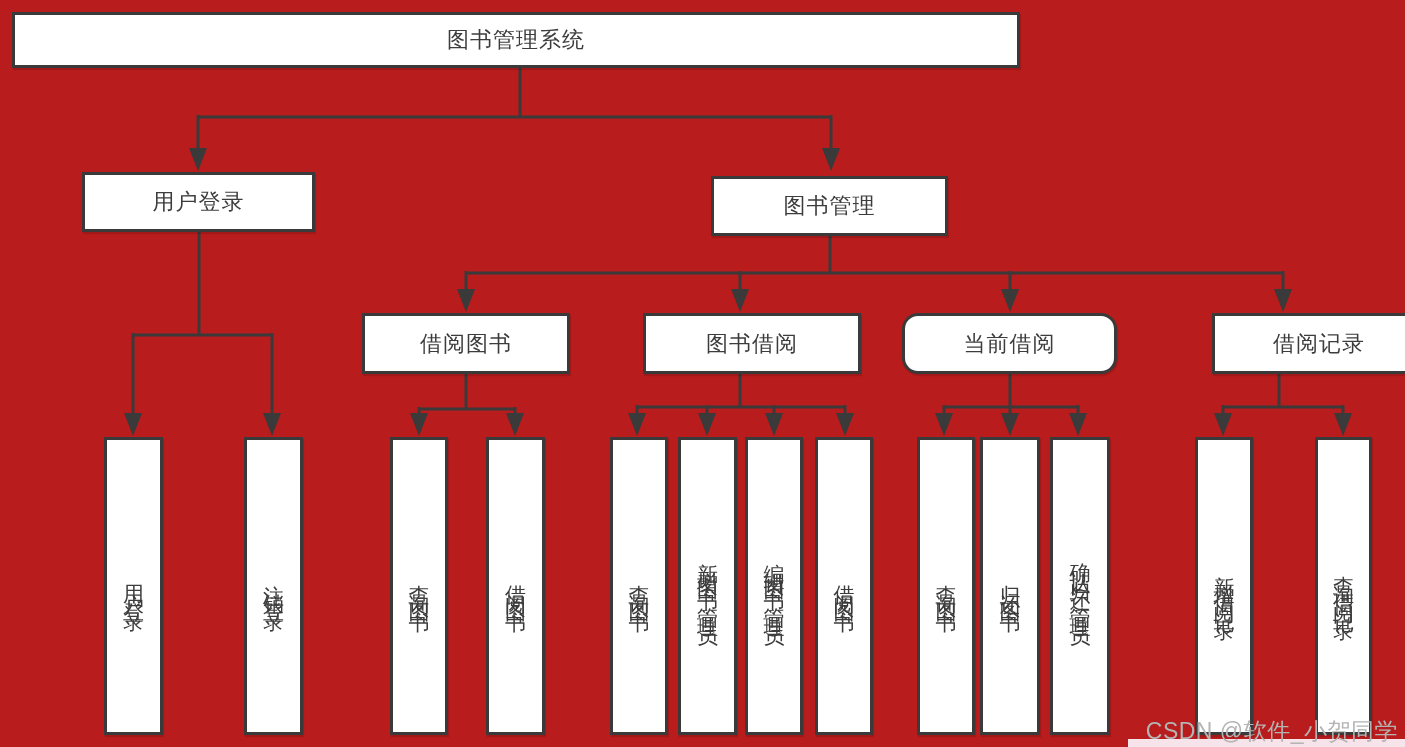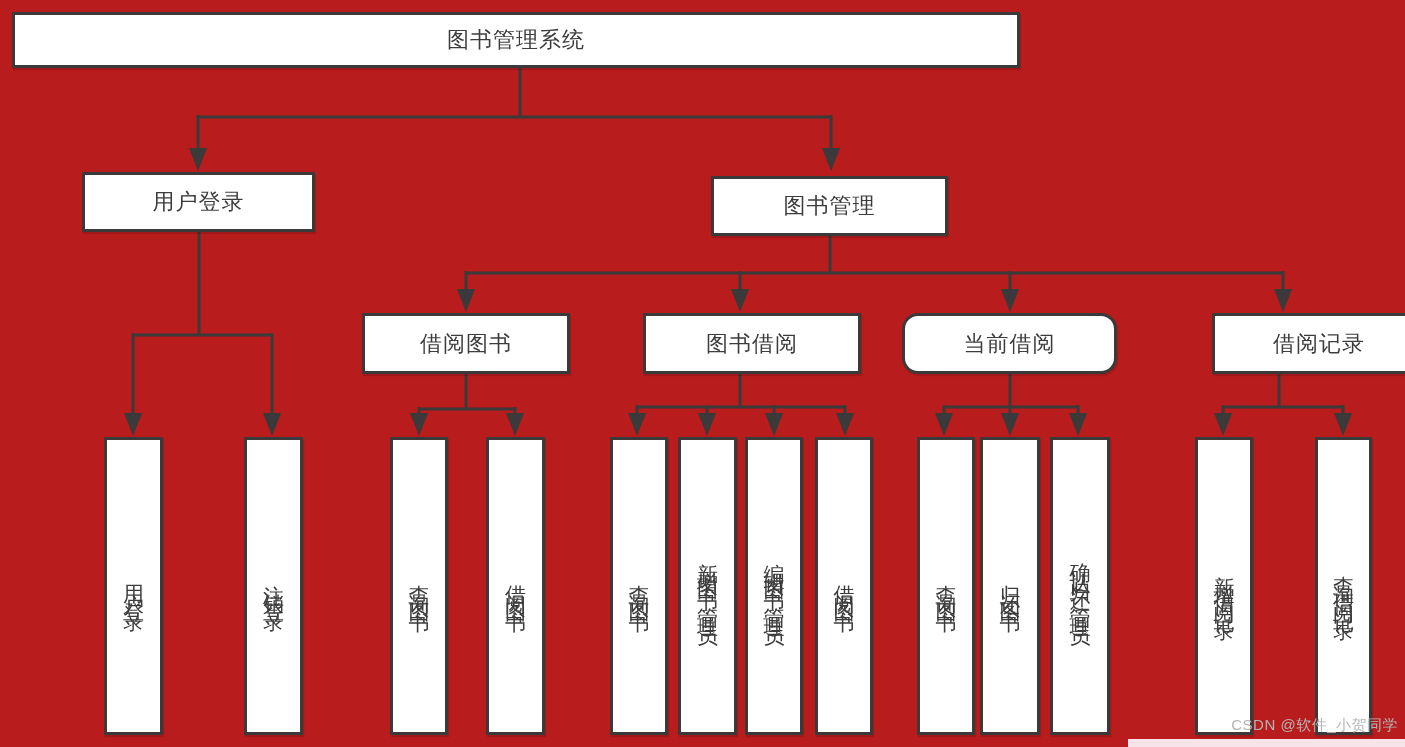--- a/index.html
+++ b/index.html
@@ -33,21 +33,21 @@
     text-orientation: mixed;
     font-size: 21px;
     letter-spacing: 9px;
     color: #3c3c3c;
     white-space: nowrap;
   }
   .watermark {
     position: absolute;
     top: 716px;
     right: 7px;
-    font-size: 15px;
+    font-size: 23px;
     color: #b4b4b4;
     letter-spacing: 0.5px;
     z-index: 10;
   }
   .pink-strip {
     position: absolute;
     left: 1128px;
     top: 739px;
     width: 277px;
     height: 8px;

